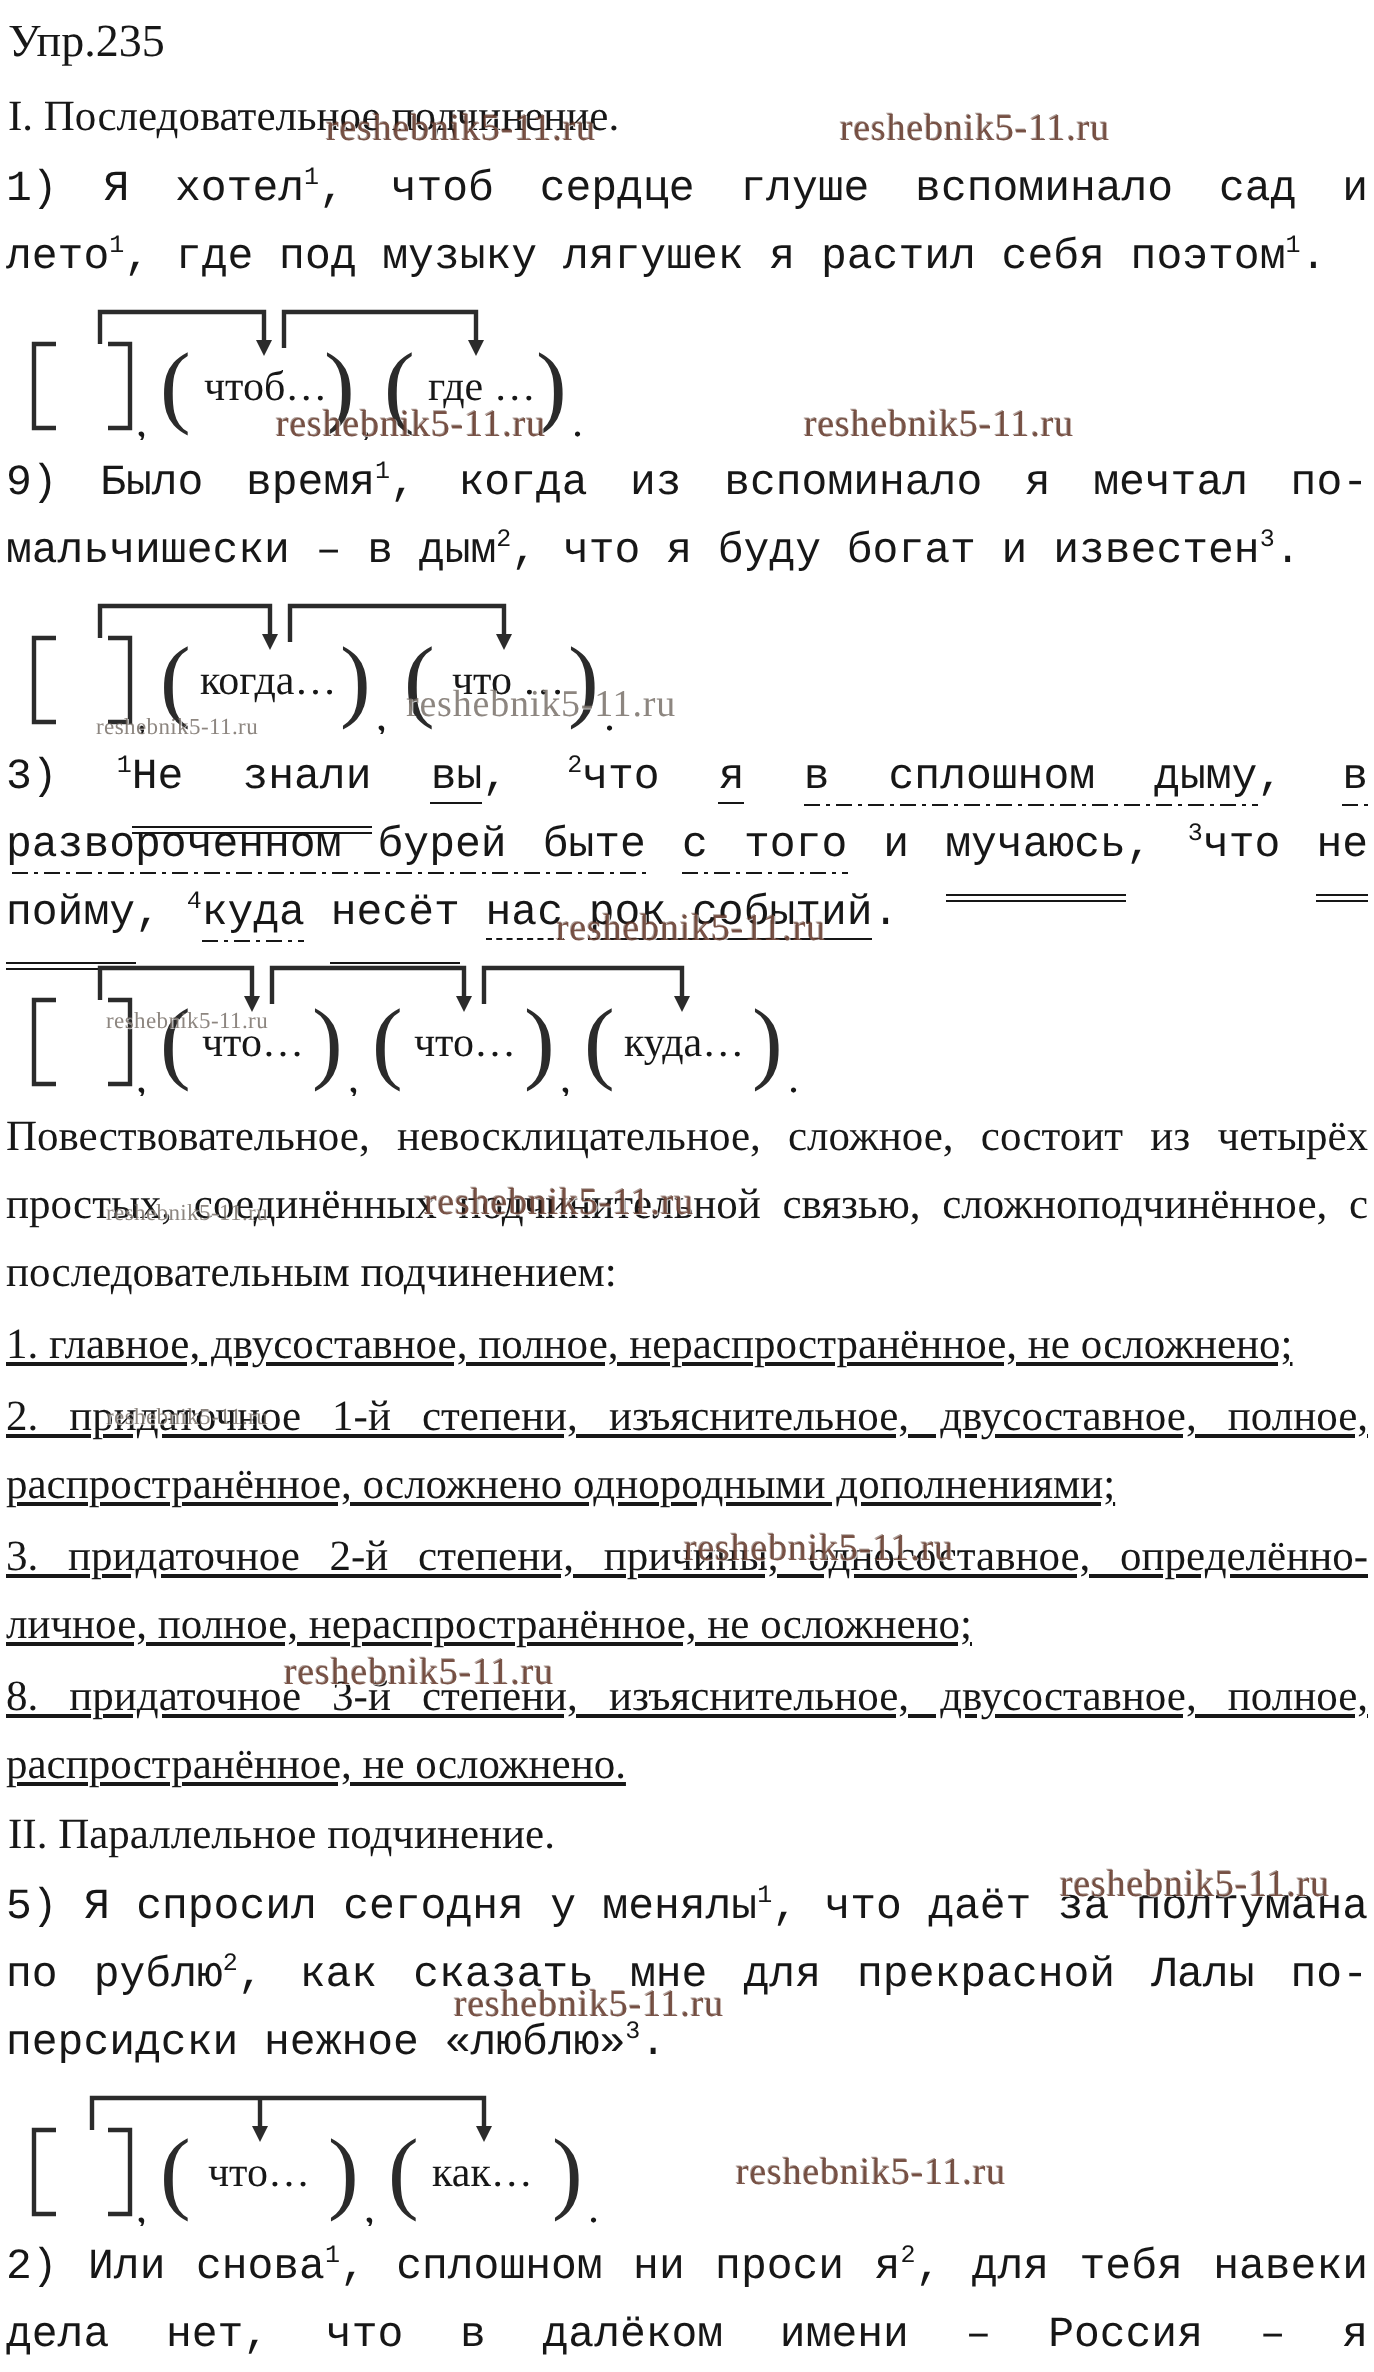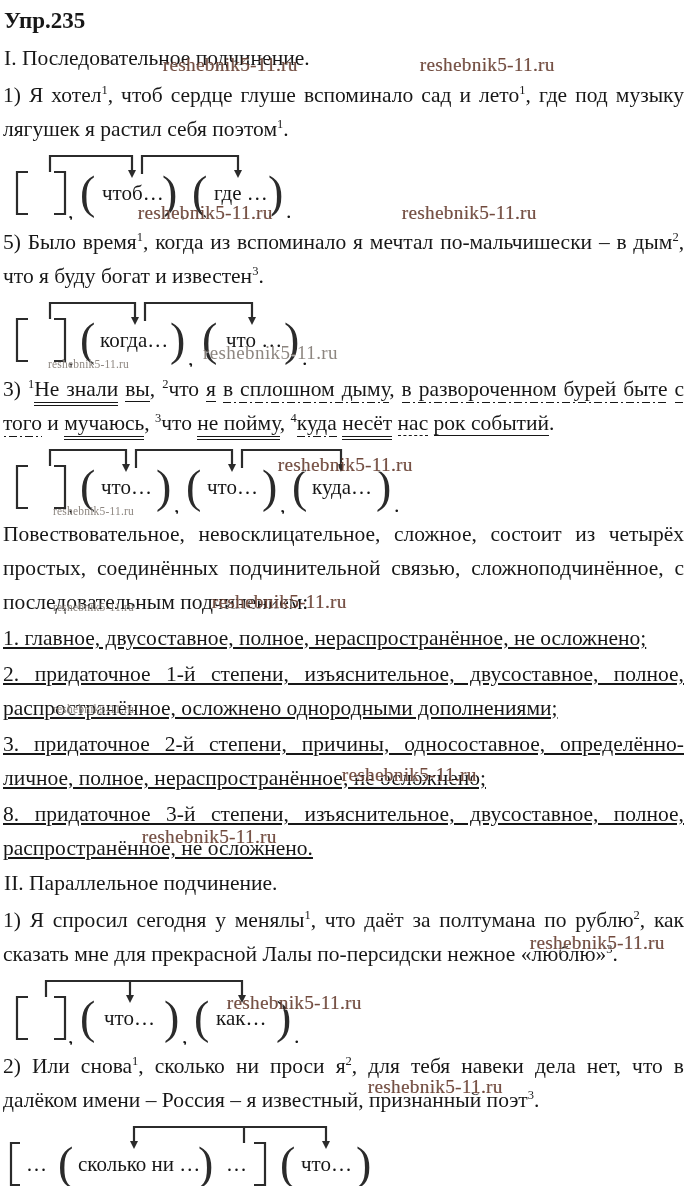--- a/index.html
+++ b/index.html
@@ -1,29 +1,29 @@
 <!DOCTYPE html>
 <html><head>
 <meta charset="utf-8">
 <style>
   html,body{margin:0;padding:0;background:#e8e8e8;}
   .page{
     position:relative;width:687px;height:1186px;background:#ffffff;
     margin:0 auto;overflow:hidden;color:#171717;
     font-family:"Liberation Serif",serif;font-size:21.5px;line-height:34px;
   }
-  .title{font-weight:bold;font-size:23px;line-height:26px;margin:8px 4px 0;}
+  .title{font-weight:normal;font-size:23px;line-height:26px;margin:8px 4px 0;}
   .heading{margin:10px 4px 0;line-height:29px;}
-  .sent{margin:5px 3px 0;text-align:justify;}
+  .sent{margin:5px 3px 0;text-align:justify;font-family:Liberation Mono, monospace;}
   .para{margin:3px 3px 0;text-align:justify;}
   .item{margin:2px 3px 0;text-align:justify;text-decoration:underline;}
   sup{font-size:12.5px;line-height:0;vertical-align:super;}
   
   .u-subj{border-bottom:1.5px solid #171717;}
-  .u-pred{border-bottom:4.5px double #171717;padding-bottom:1px;}
+  .u-pred{border-bottom:4.5px double #171717;padding-bottom:12px;}
   .u-obj{border-bottom:1.5px dashed #171717;}
   .u-adv{
     padding-bottom:2px;
     background:repeating-linear-gradient(90deg,#171717 0 8px,transparent 8px 11px,#171717 11px 13px,transparent 13px 16px) left bottom/100% 1.5px no-repeat;
   }
   
   svg.scheme{display:block;margin:2px 0 0 4px;}
   .st{stroke:#2b2b2b;stroke-width:2.2;fill:none;}
   .ah{fill:#2b2b2b;stroke:none;}
   .sg-paren{font:46px "Liberation Serif",serif;fill:#2b2b2b;}
@@ -66,21 +66,21 @@
     <text class="sg-paren" x="76" y="60">(</text>
     <text class="sg-label" x="98" y="52">чтоб…</text>
     <text class="sg-paren" x="158" y="60">)</text>
     <text class="sg-punct" x="176" y="70">,</text>
     <text class="sg-paren" x="188" y="60">(</text>
     <text class="sg-label" x="210" y="52">где …</text>
     <text class="sg-paren" x="264" y="60">)</text>
     <text class="sg-punct" x="282" y="70">.</text>
   </svg>
 
-  <p class="sent"><span>5) Было время</span><sup>1</sup><span>, когда из вспоминало я мечтал по-мальчишески – в дым</span><sup>2</sup><span>, что я буду богат и известен</span><sup>3</sup><span>.</span></p>
+  <p class="sent"><span>9) Было время</span><sup>1</sup><span>, когда из вспоминало я мечтал по-мальчишески – в дым</span><sup>2</sup><span>, что я буду богат и известен</span><sup>3</sup><span>.</span></p>
 
   <svg class="scheme" width="340" height="72">
     <g>
       <path class="st" d="M24,24 H13 V66 H24"></path>
       <path class="st" d="M50,24 H61 V66 H50"></path>
     </g>
     <g>
       <path class="st" d="M46,24 V8 H131 V22"></path>
         <polygon class="ah" points="127,22 135,22 131,30"></polygon>
       <path class="st" d="M141,26 V8 H248 V22"></path>
@@ -129,21 +129,21 @@
 
   <p class="para">Повествовательное, невосклицательное, сложное, состоит из четырёх простых, соединённых подчинительной связью, сложноподчинённое, с последовательным подчинением:</p>
 
   <p class="item">1. главное, двусоставное, полное, нераспространённое, не осложнено;</p>
   <p class="item">2. придаточное 1-й степени, изъяснительное, двусоставное, полное, распространённое, осложнено однородными дополнениями;</p>
   <p class="item">3. придаточное 2-й степени, причины, односоставное, определённо-личное, полное, нераспространённое, не осложнено;</p>
   <p class="item">8. придаточное 3-й степени, изъяснительное, двусоставное, полное, распространённое, не осложнено.</p>
 
   <div class="heading" style="margin-top:4px">II. Параллельное подчинение.</div>
 
-  <p class="sent"><span>1) Я спросил сегодня у менялы</span><sup>1</sup><span>, что даёт за полтумана по рублю</span><sup>2</sup><span>, как сказать мне для прекрасной Лалы по-персидски нежное «люблю»</span><sup>3</sup><span>.</span></p>
+  <p class="sent"><span>5) Я спросил сегодня у менялы</span><sup>1</sup><span>, что даёт за полтумана по рублю</span><sup>2</sup><span>, как сказать мне для прекрасной Лалы по-персидски нежное «люблю»</span><sup>3</sup><span>.</span></p>
 
   <svg class="scheme" width="340" height="72">
     <g>
       <path class="st" d="M24,24 H13 V66 H24"></path>
       <path class="st" d="M50,24 H61 V66 H50"></path>
     </g>
     <g>
       <path class="st" d="M42,24 V8 H238 V22"></path>
       <path class="st" d="M126,8 V22"></path>
       <polygon class="ah" points="122,22 130,22 126,30"></polygon>
@@ -153,21 +153,21 @@
     <text class="sg-paren" x="76" y="60">(</text>
     <text class="sg-label" x="100" y="52">что…</text>
     <text class="sg-paren" x="160" y="60">)</text>
     <text class="sg-punct" x="178" y="70">,</text>
     <text class="sg-paren" x="190" y="60">(</text>
     <text class="sg-label" x="212" y="52">как…</text>
     <text class="sg-paren" x="272" y="60">)</text>
     <text class="sg-punct" x="290" y="70">.</text>
   </svg>
 
-  <p class="sent" style="margin-top:4px"><span>2) Или снова</span><sup>1</sup><span>, сколько ни проси я</span><sup>2</sup><span>, для тебя навеки дела нет, что в далёком имени – Россия – я известный, признанный поэт</span><sup>3</sup><span>.</span></p>
+  <p class="sent" style="margin-top:4px"><span>2) Или снова</span><sup>1</sup><span>, сплошном ни проси я</span><sup>2</sup><span>, для тебя навеки дела нет, что в далёком имени – Россия – я известный, признанный поэт</span><sup>3</sup><span>.</span></p>
 
   <svg class="scheme" width="400" height="72">
     <g>
       <path class="st" d="M16,24 H7 V66 H16"></path>
       <path class="st" d="M250,24 H261 V66 H250"></path>
     </g>
     <g>
       <path class="st" d="M240,24 V8"></path>
       <path class="st" d="M130,22 V8 H322 V22"></path>
       <polygon class="ah" points="126,22 134,22 130,30"></polygon>

